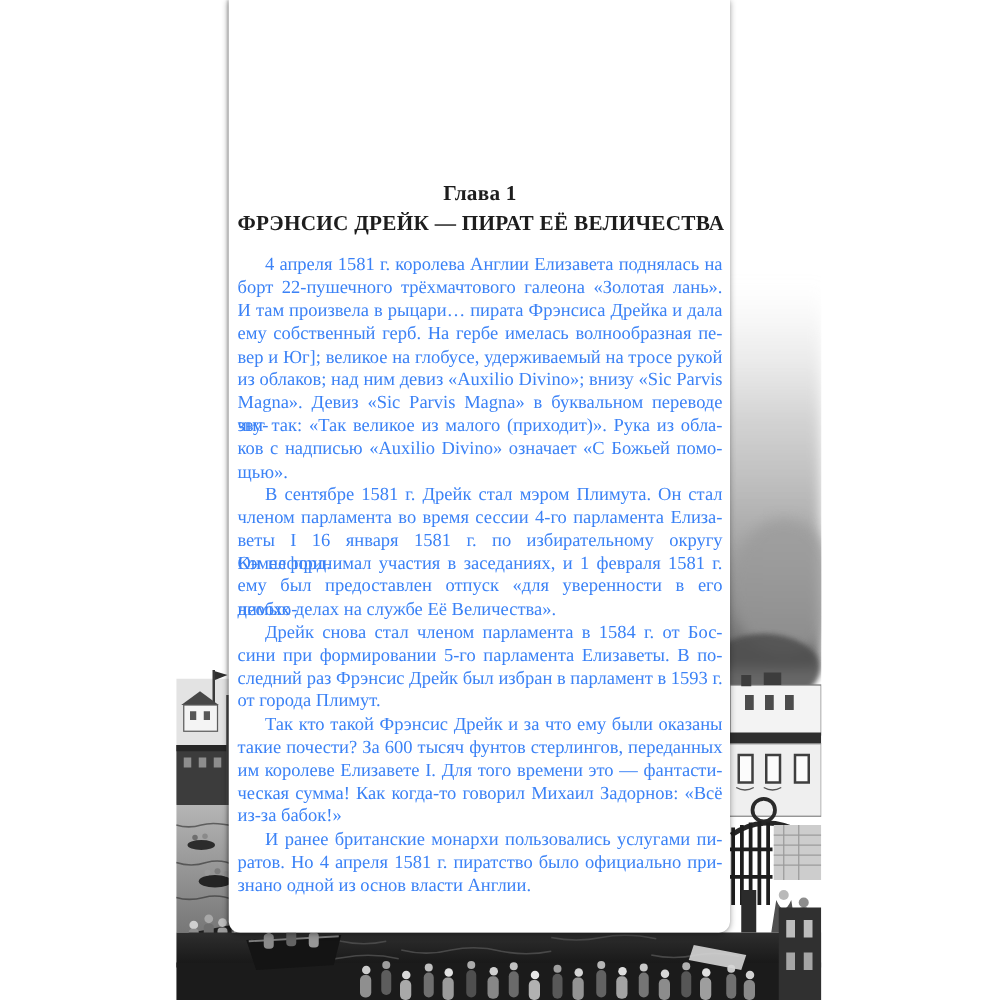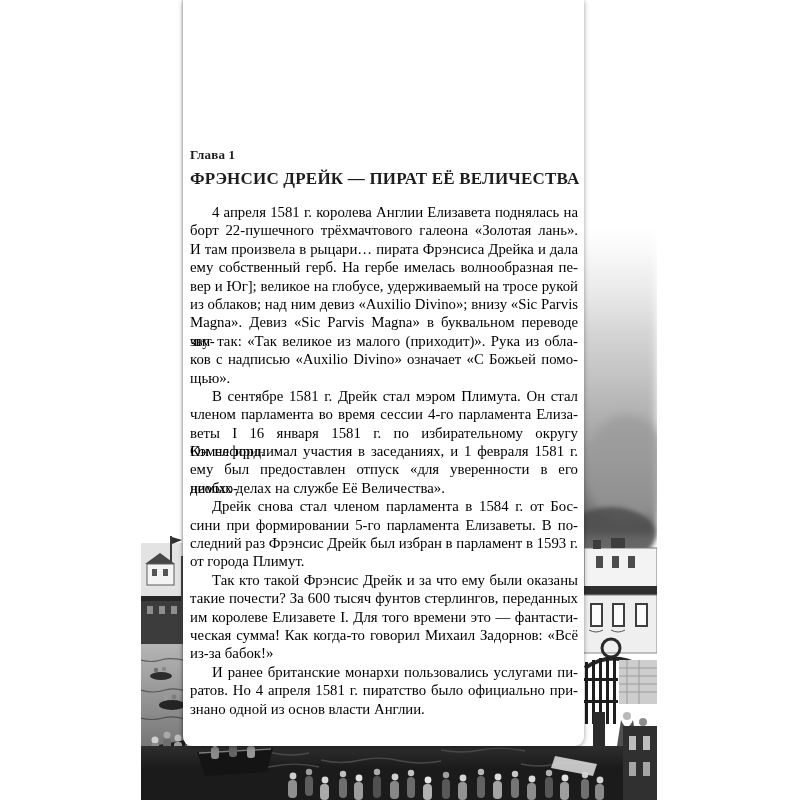--- a/index.html
+++ b/index.html
@@ -11,28 +11,28 @@
   .scene svg { position:absolute; left:0; top:0; width:516px; height:800px; }
 
   .page {
     position:absolute; left:42px; top:0; width:401px; height:746px;
     background:#ffffff; border-radius:0 0 9px 9px;
     box-shadow:0 1px 5px rgba(0,0,0,.38), -1px 0 2px rgba(0,0,0,.18);
   }
   .content { position:absolute; left:7px; right:6px; top:0; color:#1d1d1d; }
 
   .chapter {
-    margin:145px 0 0; font-size:13px; font-weight:bold;
-    text-align:left; line-height:20px; letter-spacing:.2px;
+    margin:145px 0 0; font-size:17px; font-weight:bold;
+    text-align:center; line-height:20px; letter-spacing:.2px;
   }
   .title {
     margin:2px 0 0; font-size:17px; font-weight:bold; text-align:right;
     line-height:23px; white-space:nowrap; letter-spacing:.2px;
   }
-  .paras { margin-top:13px; font-size:14.8px; color:#000000; }
+  .paras { margin-top:13px; font-size:14.8px; color:#3b82f6; }
   .line {
     height:18.4px; line-height:18.4px; overflow:visible; white-space:normal;
     text-align:justify; text-align-last:justify;
   }
   .line.last { text-align-last:left; }
   .line.first { text-indent:22px; }
 </style>
 </head>
 <body>
 

